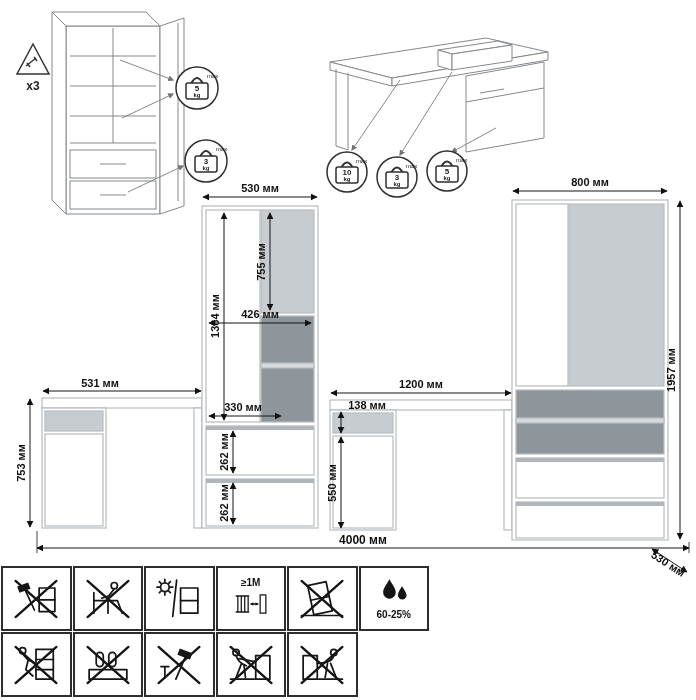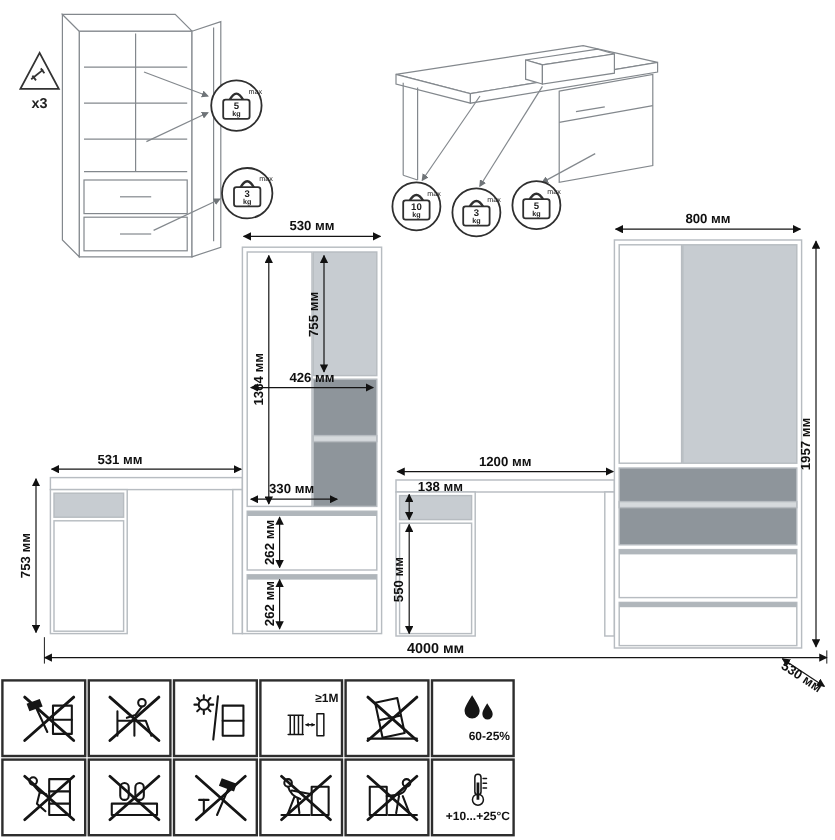--- a/index.html
+++ b/index.html
@@ -11,21 +11,21 @@
   .dim-big { font-size:12px; font-weight:bold; fill:#101010; }
   .bw { font-size:8px;  font-weight:bold; fill:#222; text-anchor:middle; }
   .bu { font-size:6px;  font-weight:bold; fill:#222; text-anchor:middle; }
   .bm { font-size:6px;  fill:#222; text-anchor:start; }
   .mult { font-size:12px; font-weight:bold; fill:#222; text-anchor:middle; }
 
   .picto-grid { position:absolute; left:1px; top:566px; width:428px;
                 display:grid; grid-template-columns:repeat(6, 1fr);
                 grid-auto-rows:65px; gap:1px; }
   .picto { border:2px solid #2d2d2d; background:#fff; display:flex;
-           flex-direction:column; align-items:flex-end; justify-content:center;
+           flex-direction:column; align-items:center; justify-content:center;
            padding:2px; overflow:hidden; }
   .picto svg { width:54px; height:44px; flex:0 0 auto; }
   .picto.labeled svg { height:32px; }
   .plabel { font-size:10px; font-weight:bold; color:#111; line-height:1.1;
             white-space:nowrap; }
   .ic { stroke:#151515; stroke-width:2.2; fill:none; stroke-linecap:round; stroke-linejoin:round; }
   .icf { fill:#151515; stroke:none; }
   .x  { stroke:#151515; stroke-width:3; fill:none; stroke-linecap:round; }
 </style>
 </head>
@@ -335,25 +335,14 @@
       <g class="ic">
         <rect x="8" y="16" width="18" height="30"></rect>
         <circle cx="47" cy="12" r="4"></circle>
         <path d="M47,16 c-2,7 -7,9 -21,10 M43,26 l7,18 M39,26 l-3,18"></path>
         <line x1="28" y1="46" x2="58" y2="46"></line>
       </g>
       <path class="x" d="M6,5 L58,51 M58,5 L6,51"></path>
     </svg>
   </div>
 
-  <div class="picto labeled">
-    <svg viewBox="0 0 64 56">
-      <g class="ic">
-        <rect x="28" y="4" width="9" height="30" rx="4.5"></rect>
-        <circle cx="32.5" cy="41" r="8"></circle>
-        <path d="M40,10 h5 M40,17 h5 M40,24 h5"></path>
-      </g>
-      <line x1="32.5" y1="16" x2="32.5" y2="41" stroke="#151515" stroke-width="4"></line>
-    </svg>
-    <span class="plabel">+10...+25°C</span>
-  </div>
 
 </div>
 
 </body></html>

